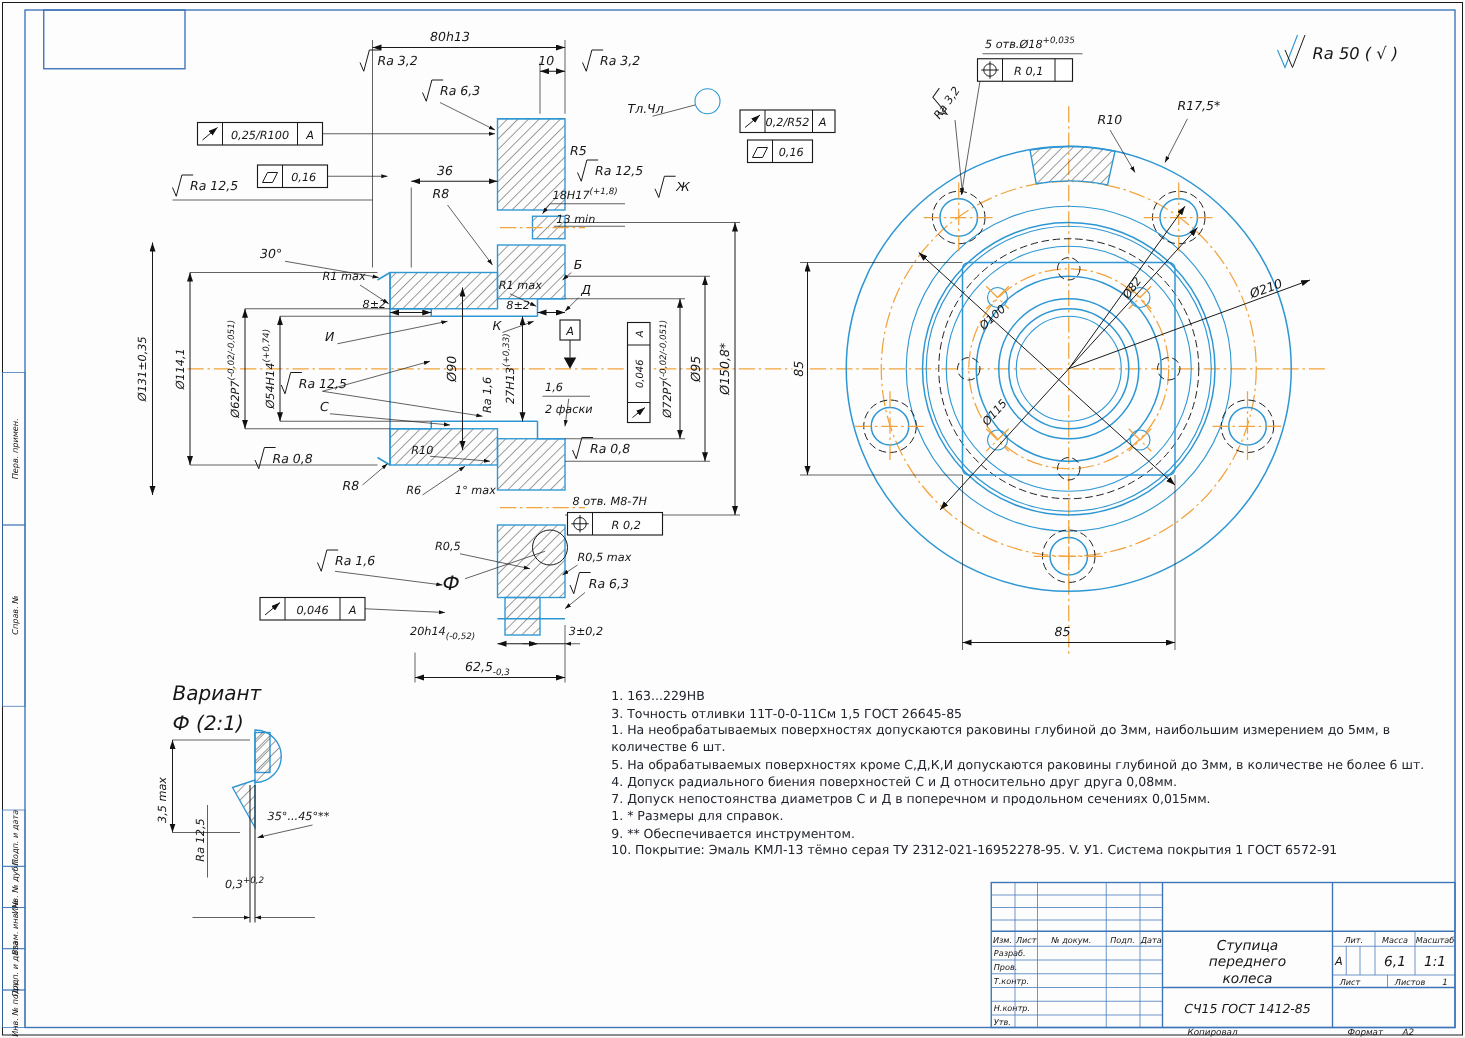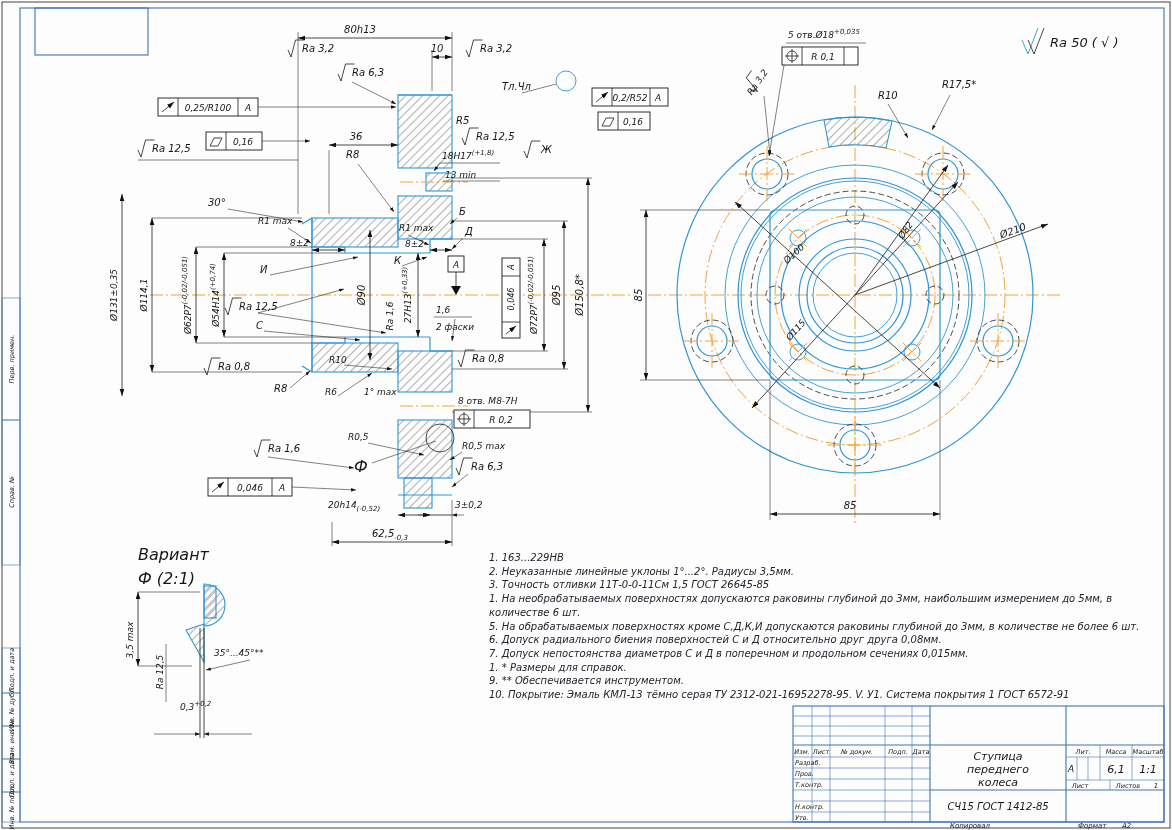--- a/index.html
+++ b/index.html
@@ -13,21 +13,21 @@
   .bl2{stroke:#2e97d3;stroke-width:.9;fill:none}
   .blk{stroke:#1a1a1a;stroke-width:.8;fill:none}
   .thin{stroke:#1a1a1a;stroke-width:.55;fill:none}
   .or{stroke:#f2a33c;stroke-width:1;fill:none;stroke-dasharray:13 3 2 3}
   .dsh{stroke:#222;stroke-width:.8;fill:none;stroke-dasharray:6 3}
   .hz{fill:url(#hp);stroke:#2e97d3;stroke-width:1.1}
   .fr{stroke:#1a1a1a;stroke-width:.9;fill:#fff}
   .tb{stroke:#3d74b8;stroke-width:1.1;fill:none}
   .tbt{stroke:#3d74b8;stroke-width:.6;fill:none}
   #notes{position:absolute;left:489px;top:551px;width:668px;
-         font-style:italic;font-size:10px;line-height:13.7px;color:#20242c;}
+         font-size:10px;line-height:13.7px;color:#20242c;}
 </style>
 </head>
 <body>
 
 <div id="page">
 
 <svg width="1172" height="830" viewBox="0 0 1172 830">
 <defs>
   <pattern id="hp" width="6" height="6" patternUnits="userSpaceOnUse" patternTransform="rotate(45)">
     <line x1="0" y1="0" x2="0" y2="6" stroke="#3a3a3a" stroke-width="0.8"></line>
@@ -504,24 +504,23 @@
 
   <text x="950" y="828" class="t7">Копировал</text>
   <text x="1078" y="828" class="t7">Формат</text>
   <text x="1122" y="828" class="t7">А2</text>
 </g>
 </svg>
 
 
 <div id="notes">
   <div>1. 163...229НВ</div>
-  <div>2. Неуказанные линейные уклоны 1°...2°. Радиусы 3,5мм.</div>
   <div>3. Точность отливки 11Т-0-0-11См 1,5 ГОСТ 26645-85</div>
   <div>1. На необрабатываемых поверхностях допускаются раковины глубиной до 3мм, наибольшим измерением до 5мм, в количестве 6 шт.</div>
   <div>5. На обрабатываемых поверхностях кроме С,Д,К,И допускаются раковины глубиной до 3мм, в количестве не более 6 шт.</div>
-  <div>6. Допуск радиального биения поверхностей С и Д относительно друг друга 0,08мм.</div>
+  <div>4. Допуск радиального биения поверхностей С и Д относительно друг друга 0,08мм.</div>
   <div>7. Допуск непостоянства диаметров С и Д в поперечном и продольном сечениях 0,015мм.</div>
   <div>1. * Размеры для справок.</div>
   <div>9. ** Обеспечивается инструментом.</div>
   <div>10. Покрытие: Эмаль КМЛ-13 тёмно серая ТУ 2312-021-16952278-95. V. У1. Система покрытия 1 ГОСТ 6572-91</div>
 </div>
 
 </div>
 
 </body></html>

